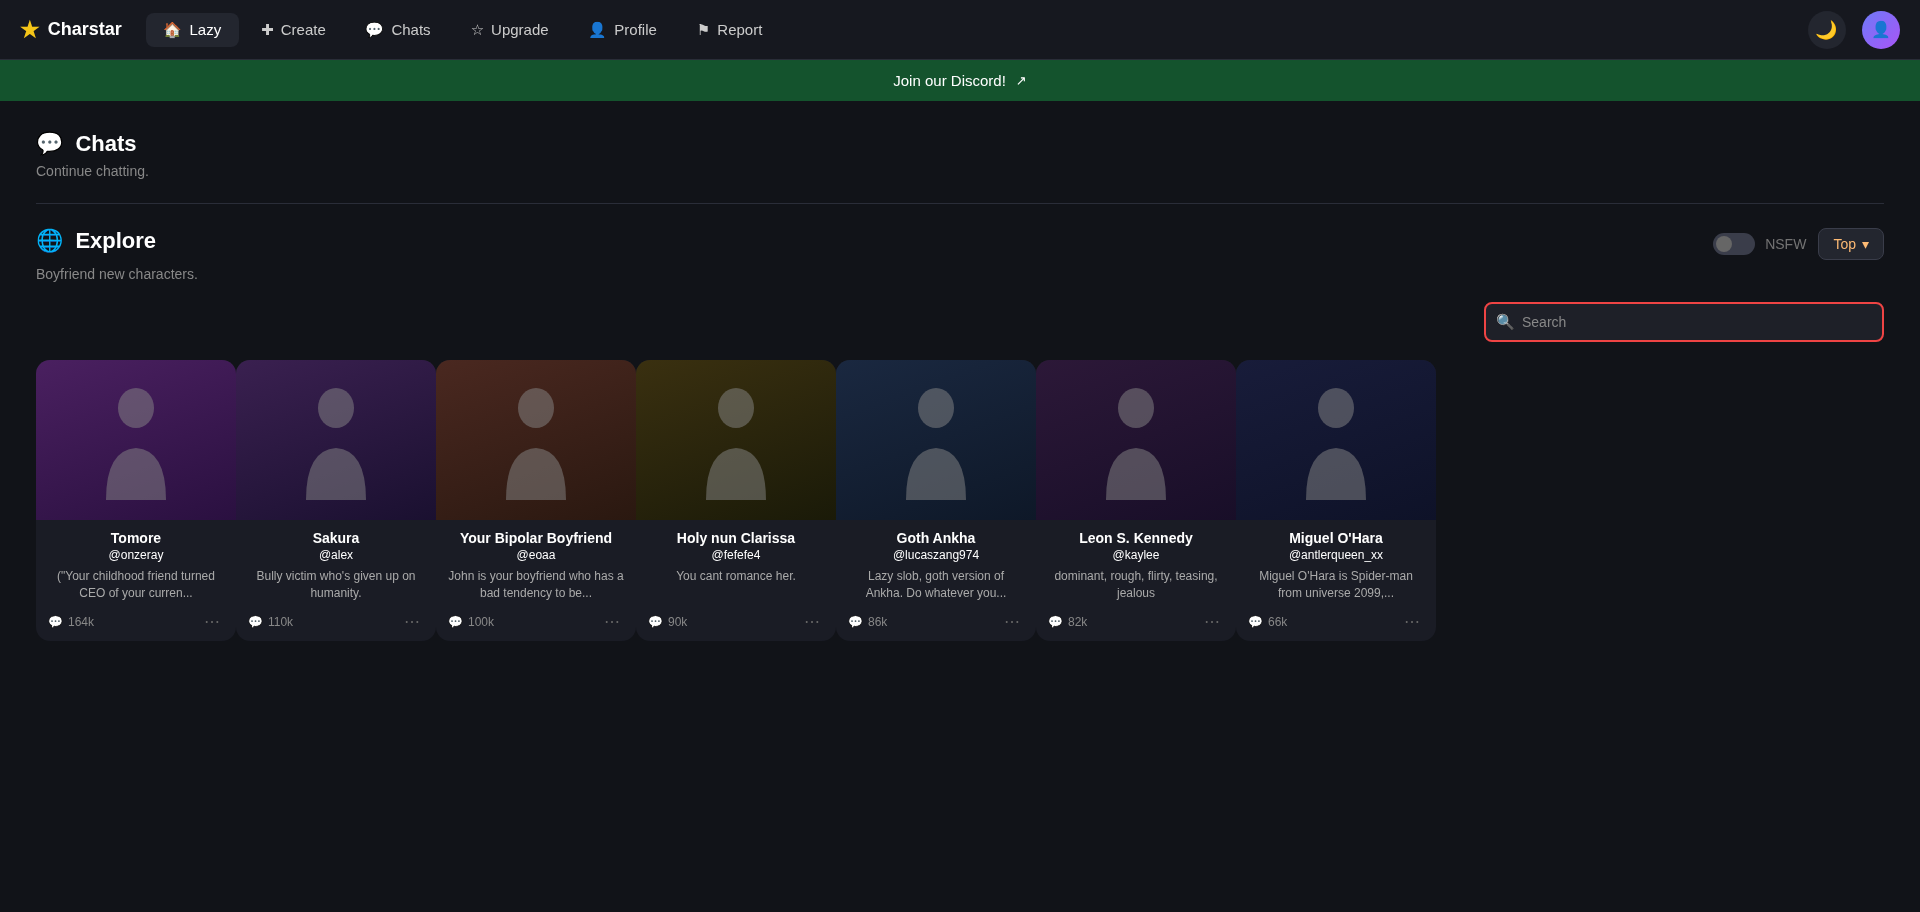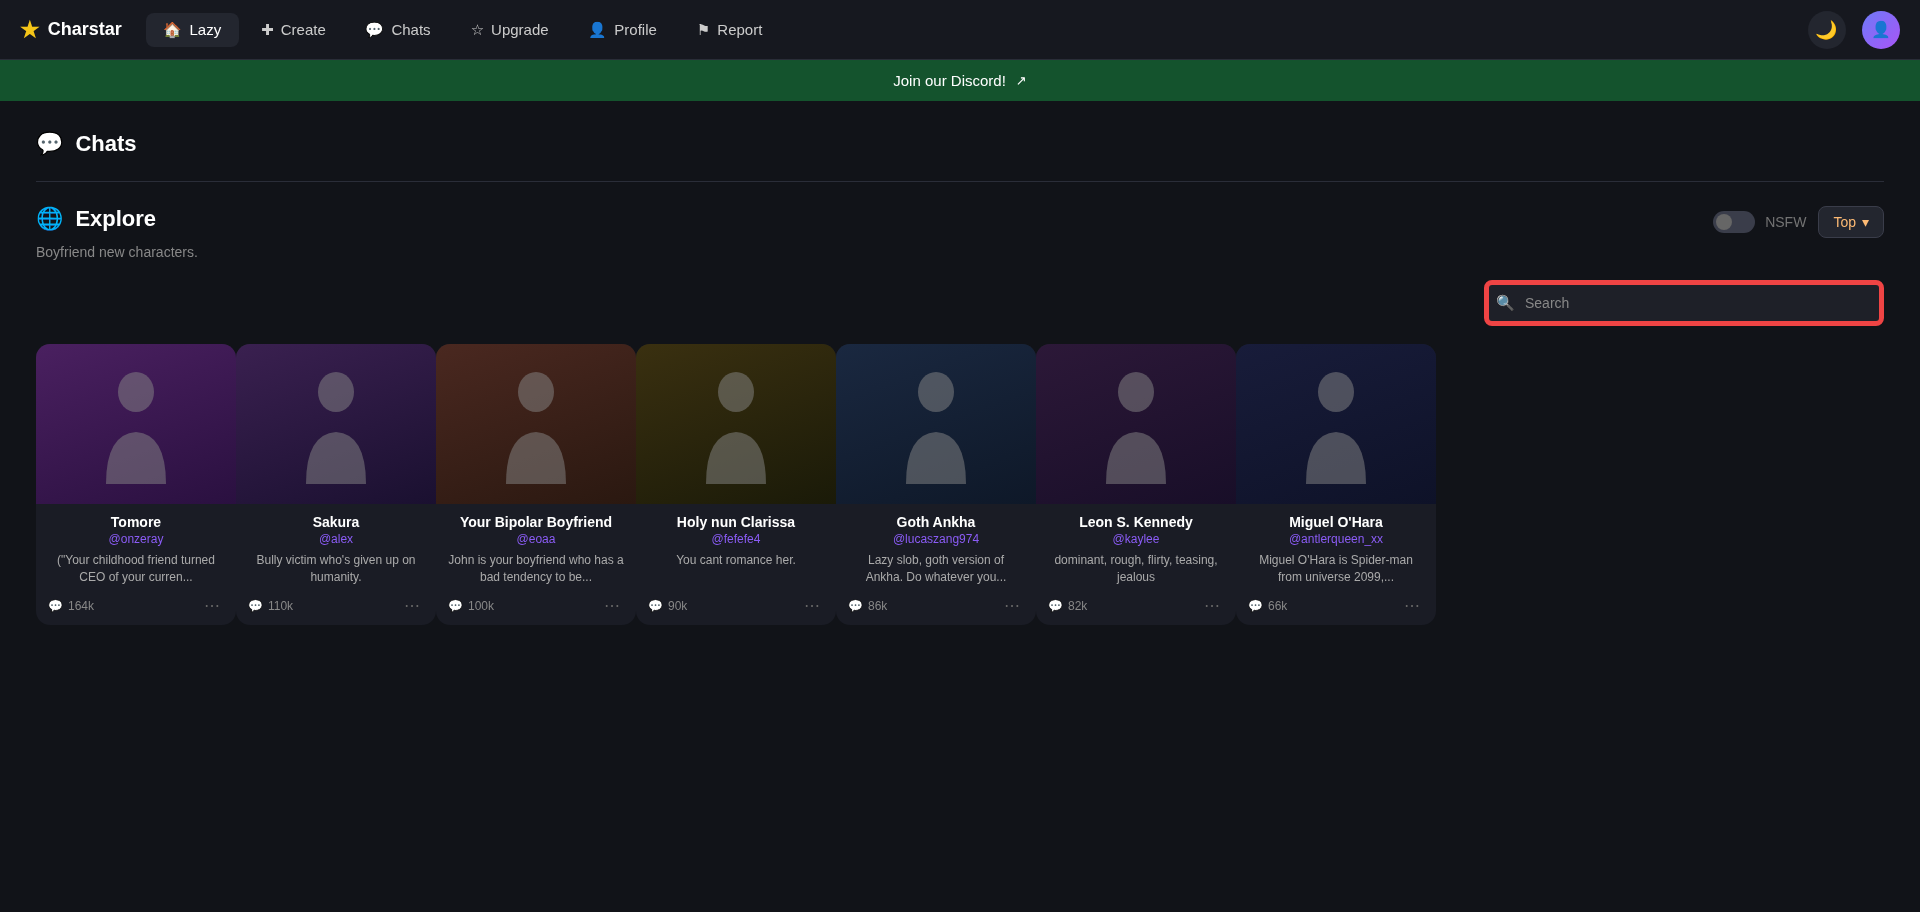--- a/index.html
+++ b/index.html
@@ -193,21 +193,21 @@
       position: absolute;
       left: 12px;
       top: 50%;
       transform: translateY(-50%);
       color: #888;
       font-size: 15px;
     }
     .search-input {
       width: 100%;
       background: #1e2028;
-      border: 5px solid #ef4444;
+      border: 2px solid #ef4444;
       border-radius: 8px;
       padding: 10px 14px 10px 36px;
       color: #fff;
       font-size: 14px;
       outline: none;
     }
     .search-input::placeholder { color: #888; }
 
     
     .cards-row {
@@ -237,21 +237,21 @@
     }
     .card-name {
       font-size: 14px;
       font-weight: 700;
       color: #fff;
       text-align: center;
       margin-bottom: 2px;
     }
     .card-author {
       font-size: 12px;
-      color: #8b5cf6;
+      color: #ffffff;
       text-align: center;
       margin-bottom: 6px;
     }
     .card-desc {
       font-size: 12px;
       color: #aaa;
       text-align: center;
       line-height: 1.4;
       display: -webkit-box;
       -webkit-line-clamp: 2;
@@ -331,20 +331,21 @@
   <span class="ext-icon">↗</span>
 </div>
 
 <div class="main">
 
   <div>
     <div class="section-header">
       <span class="section-icon">💬</span>
       <span class="section-title">Chats</span>
     </div>
+    <div class="section-subtitle">Continue chatting.</div>
   </div>
 
   <hr class="section-divider">
 
   <div>
     <div class="explore-controls">
       <div class="section-header">
         <span class="section-icon">🌐</span>
         <span class="section-title">Explore</span>
       </div>

